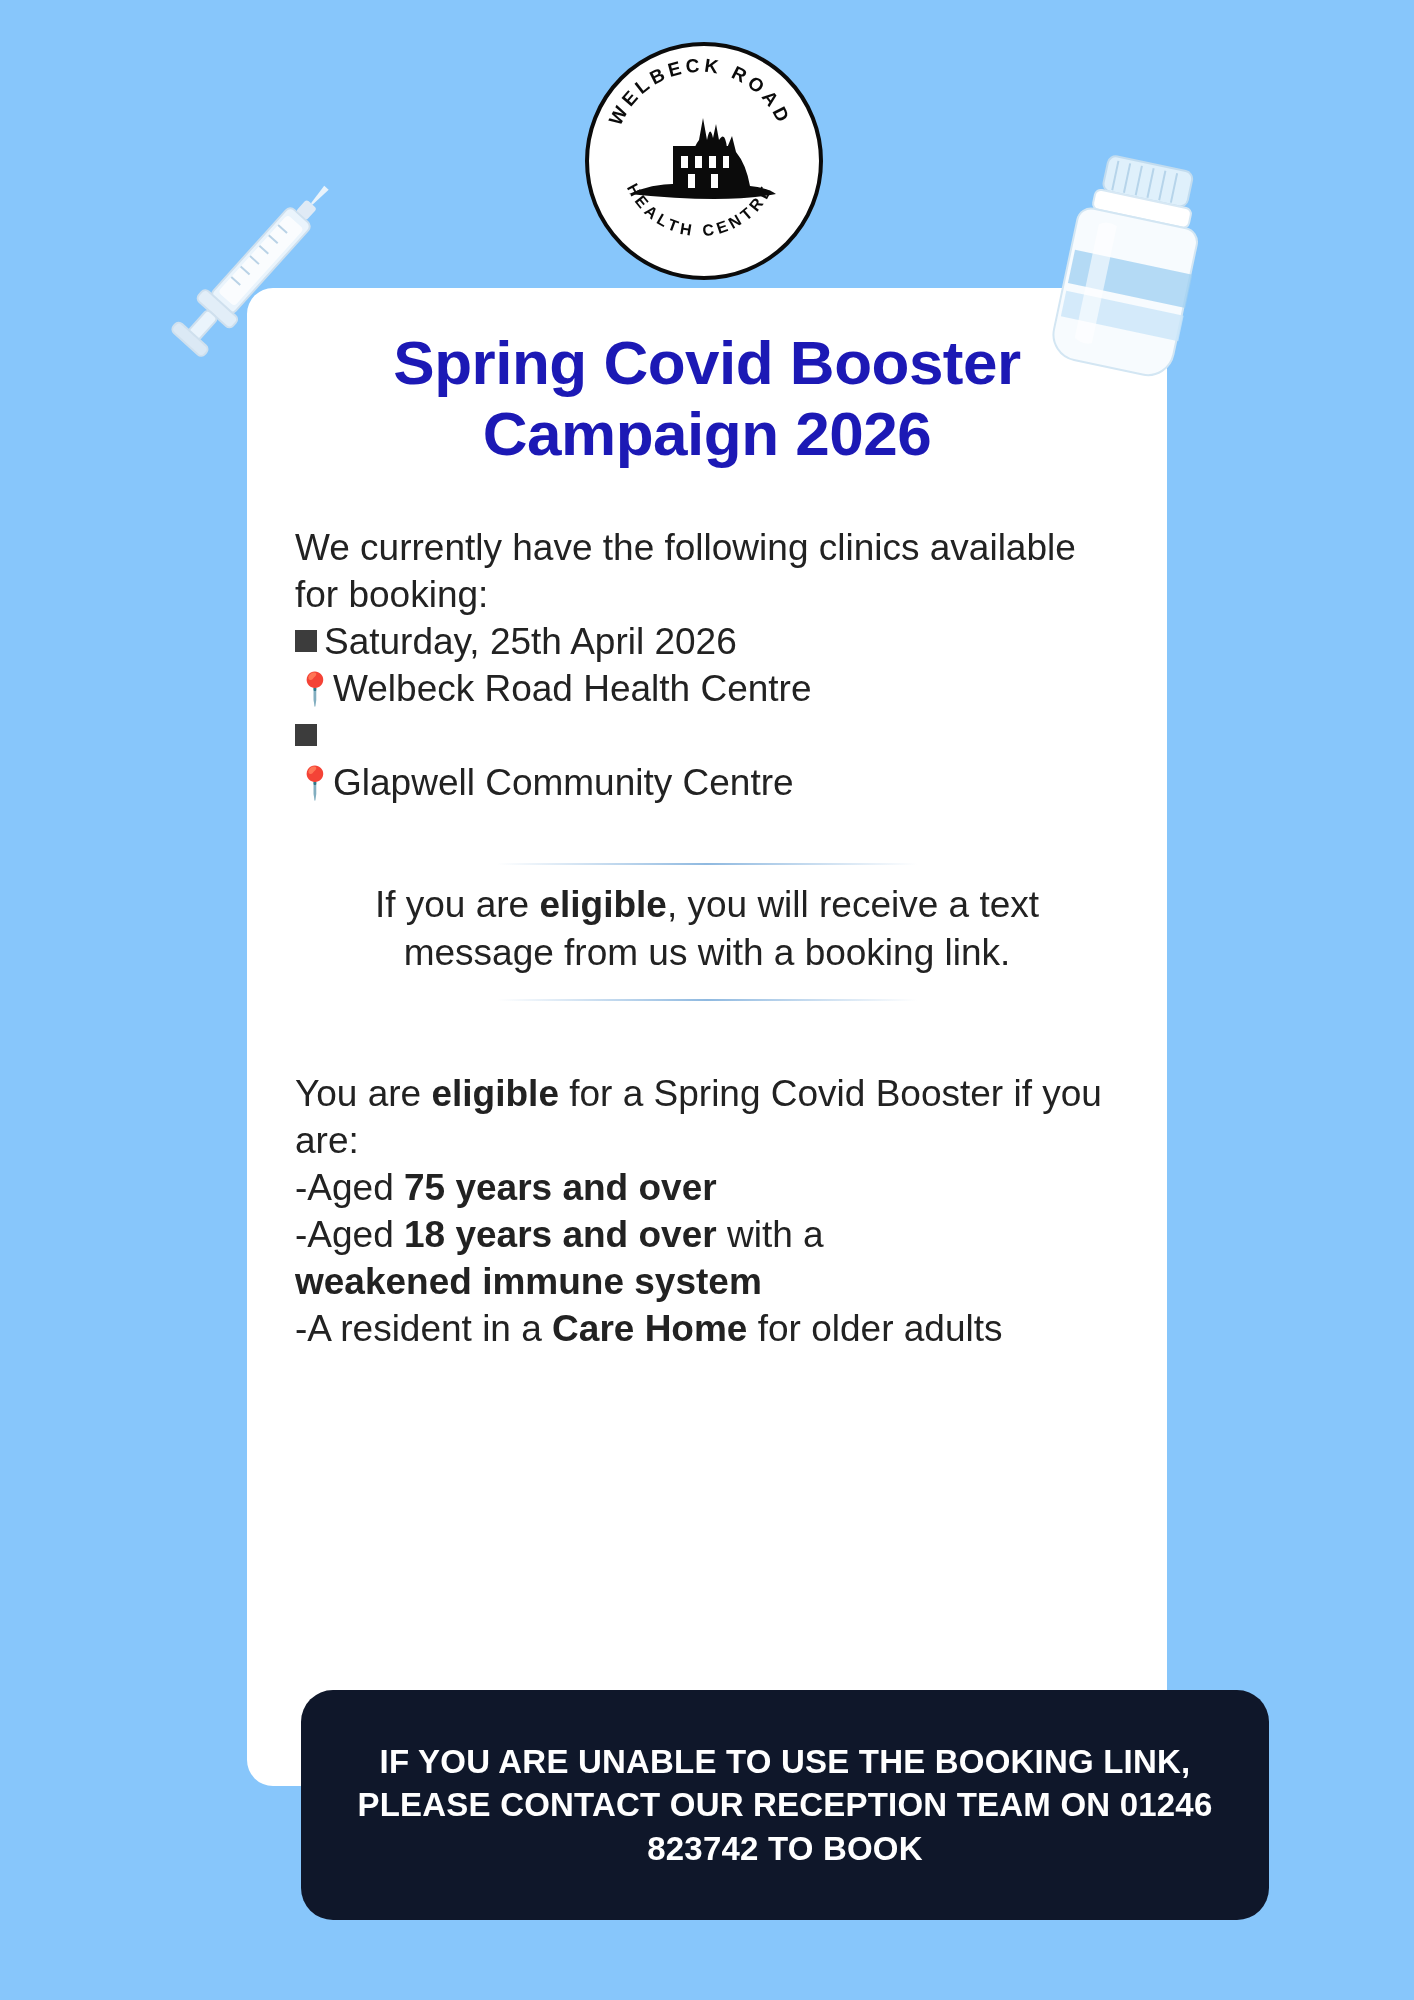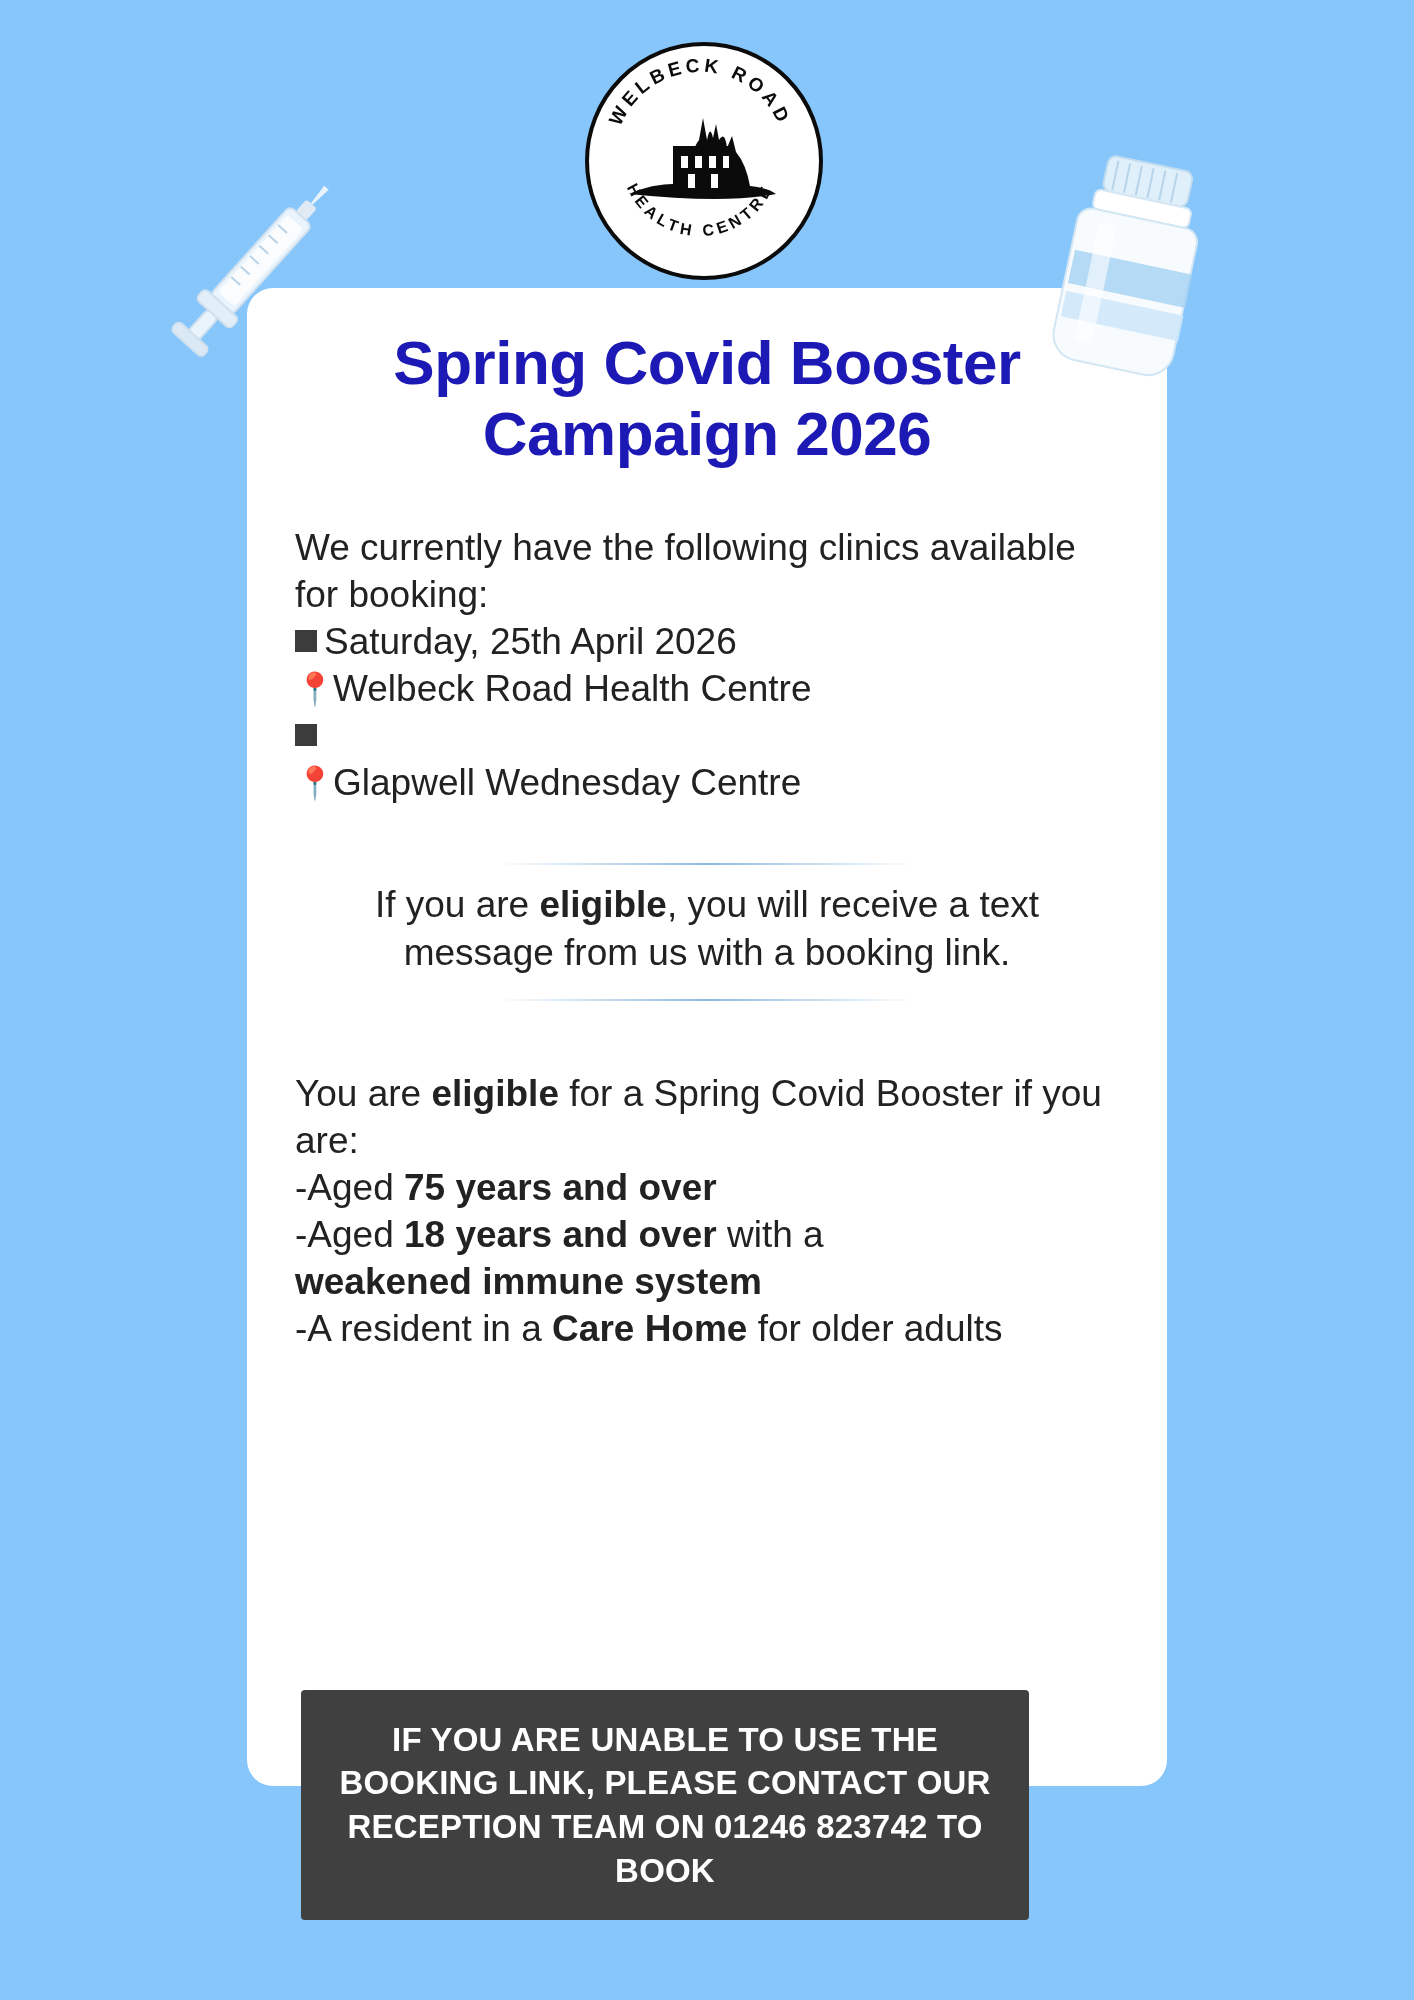--- a/index.html
+++ b/index.html
@@ -139,24 +139,24 @@
   }
   .eligible-block p { margin: 0; }
 
   b { font-weight: bold; }
 
   
   .banner {
     position: absolute;
     left: 301px;
     top: 1690px;
-    width: 728px;
+    width: 968px;
     height: 230px;
-    background: #404040;
-    border-radius: 4px;
+    background: #0f172a;
+    border-radius: 32px;
     z-index: 6;
     display: flex;
     align-items: center;
     justify-content: center;
   }
   .banner p {
     margin: 0;
     color: #ffffff;
     text-align: center;
     font-size: 33px;
@@ -251,21 +251,21 @@
       <div class="clinic-line">
         <span class="sq"></span><span>Saturday, 25th April 2026</span>
       </div>
       <div class="clinic-line">
         <span class="pin">📍</span><span class="pin-label">Welbeck Road Health Centre</span>
       </div>
       <div class="clinic-line">
         <span class="sq"></span>
       </div>
       <div class="clinic-line">
-        <span class="pin">📍</span><span class="pin-label">Glapwell Wednesday Centre</span>
+        <span class="pin">📍</span><span class="pin-label">Glapwell Community Centre</span>
       </div>
     </div>
 
     <div class="divider-block">
       <div class="hr"></div>
       <div class="center-note"><span>If you are </span><b>eligible</b><span>, you will receive a text message from us with a booking link.</span></div>
       <div class="hr bottom"></div>
     </div>
 
     <div class="body-text eligible-block">

